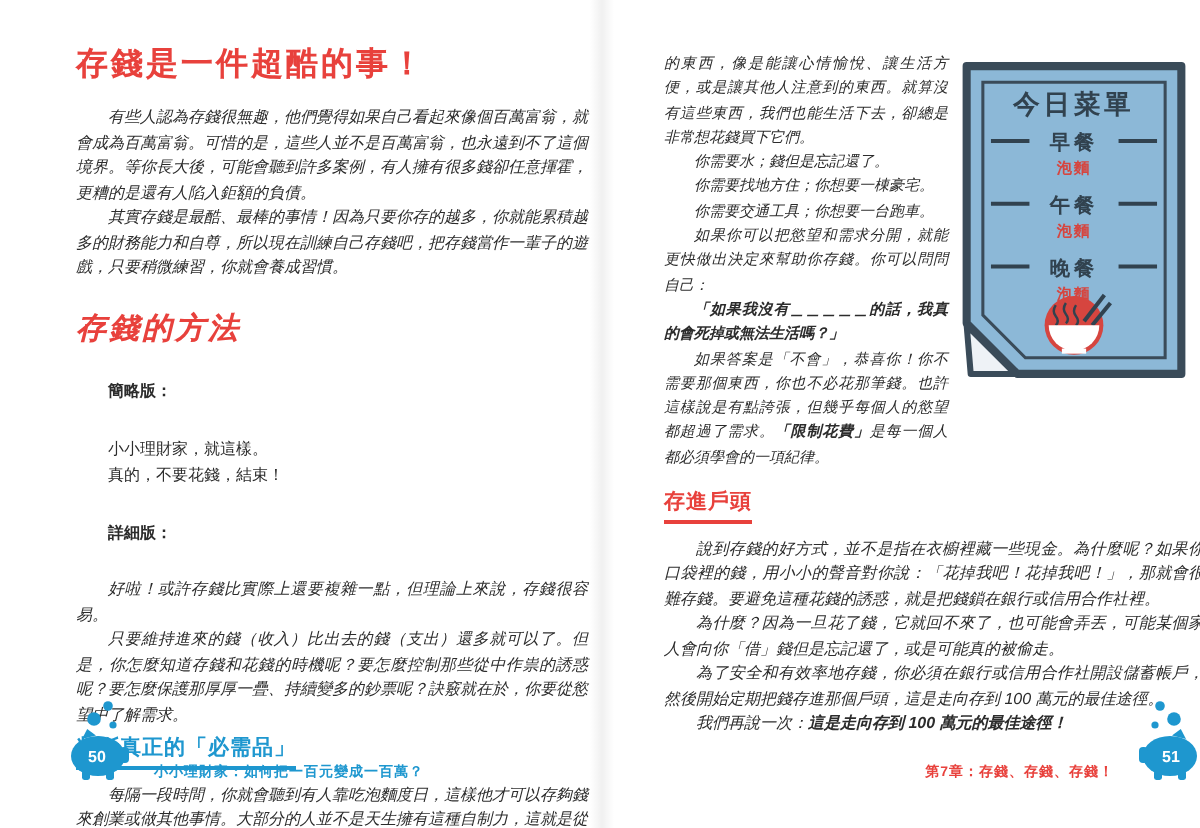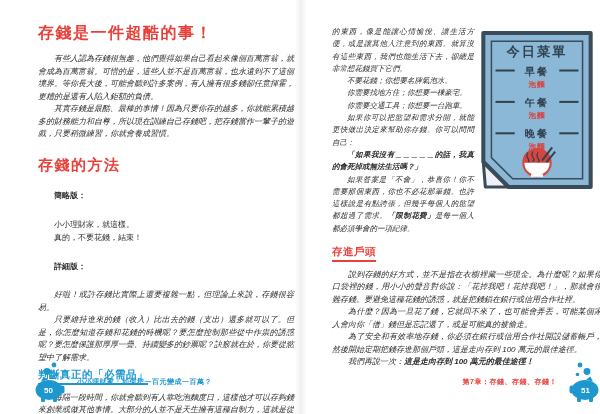--- a/index.html
+++ b/index.html
@@ -15,21 +15,21 @@
     pointer-events:none;
   }
   .page{box-sizing:border-box;position:relative;width:300px;height:414px;}
   .page-left{padding:24px 20px 0 24px;}
   .page-right{padding:26px 12px 0 18px;}
 
   .h-big{
     color:#e8413c;font-size:16px;font-weight:bold;letter-spacing:1.5px;
     margin:0 0 11px 0;line-height:1.15;
   }
-  .h-big.second{margin-top:15px;margin-bottom:2px;font-size:15px;}
+  .h-big.second{margin-top:15px;margin-bottom:2px;font-size:15px;font-style:italic;}
   .h-sub{
     display:inline-block;font-size:10.5px;font-weight:bold;line-height:1.1;
     border-bottom:2px solid currentColor;padding-bottom:2px;margin:4px 0 7px 0;
     letter-spacing:0.5px;
   }
   .h-sub.blue{color:#1e97cf;}
   .h-sub.red{color:#e8413c;}
 
   .body-p{
     font-size:8px;line-height:12.5px;text-align:justify;margin:0;
@@ -43,21 +43,21 @@
   .col-text{flex:0 0 142px;}
   .col-text .body-p{font-size:7.5px;line-height:12.3px;}
   .col-text .want{font-style:italic;}
   .col-text .quote{font-style:italic;font-weight:bold;}
   .bold-inline{font-weight:bold;}
   .menu-wrap{margin-left:6px;margin-top:4px;}
 
   .section-bottom{margin-top:6px;}
   .section-bottom .body-p{margin-bottom:0;}
 
-  .footer{position:absolute;bottom:11px;display:flex;align-items:center;gap:5px;}
+  .footer{position:absolute;bottom:23px;display:flex;align-items:flex-end;gap:5px;}
   .footer-left{left:16px;}
   .footer-right{right:10px;flex-direction:row;}
   .footer-title{font-size:7px;font-weight:bold;letter-spacing:0.5px;}
   .footer-title.blue{color:#1e97cf;}
   .footer-title.red{color:#e8413c;}
   .piggy{position:relative;width:42px;height:42px;flex:0 0 auto;}
 </style>
 </head>
 <body>
 
@@ -104,21 +104,21 @@
       </span>
       <span class="footer-title blue">小小理財家：如何把一百元變成一百萬？</span>
     </div>
   </div>
 
   <div class="page page-right">
 
     <div class="top-row">
       <div class="col-text">
         <p class="body-p no-indent">的東西，像是能讓心情愉悅、讓生活方便，或是讓其他人注意到的東西。就算沒有這些東西，我們也能生活下去，卻總是非常想花錢買下它們。</p>
-        <p class="body-p want">不要花錢；你想要名牌氣泡水。</p>
+        <p class="body-p want">你需要水；錢但是忘記還了。</p>
         <p class="body-p want">你需要找地方住；你想要一棟豪宅。</p>
         <p class="body-p want">你需要交通工具；你想要一台跑車。</p>
         <p class="body-p">如果你可以把慾望和需求分開，就能更快做出決定來幫助你存錢。你可以問問自己：</p>
         <p class="body-p quote">「如果我沒有＿＿＿＿＿的話，我真的會死掉或無法生活嗎？」</p>
         <p class="body-p"><span>如果答案是「不會」，恭喜你！你不需要那個東西，你也不必花那筆錢。也許這樣說是有點誇張，但幾乎每個人的慾望都超過了需求。</span><span class="bold-inline">「限制花費」</span><span>是每一個人都必須學會的一項紀律。</span></p>
       </div>
 
       <div class="menu-wrap">
         <svg width="114" height="160" viewBox="0 0 112 158">
 

